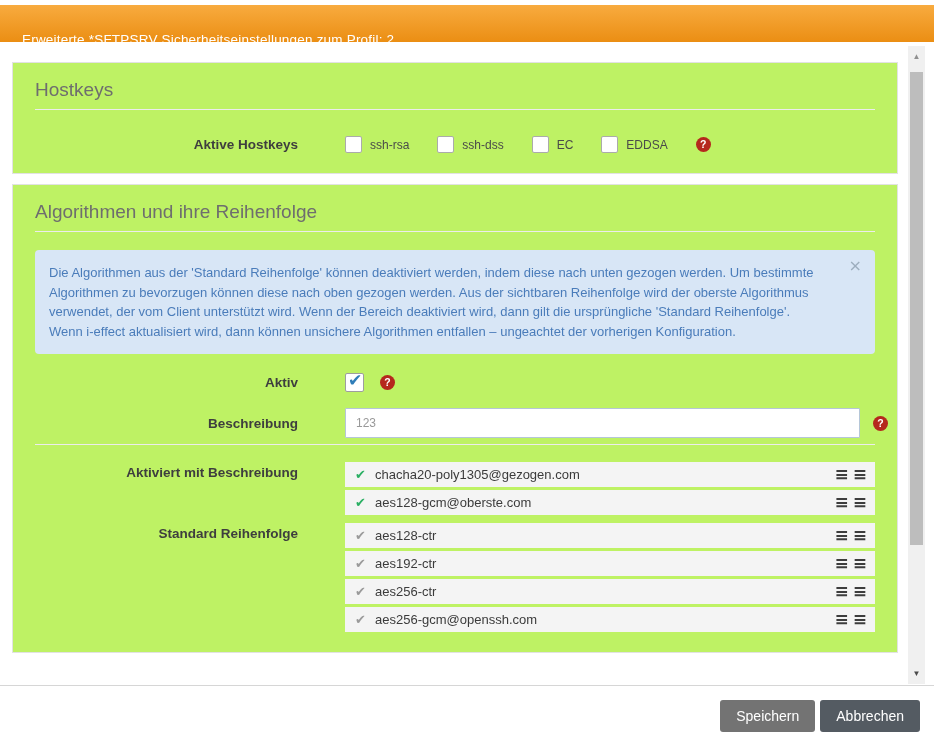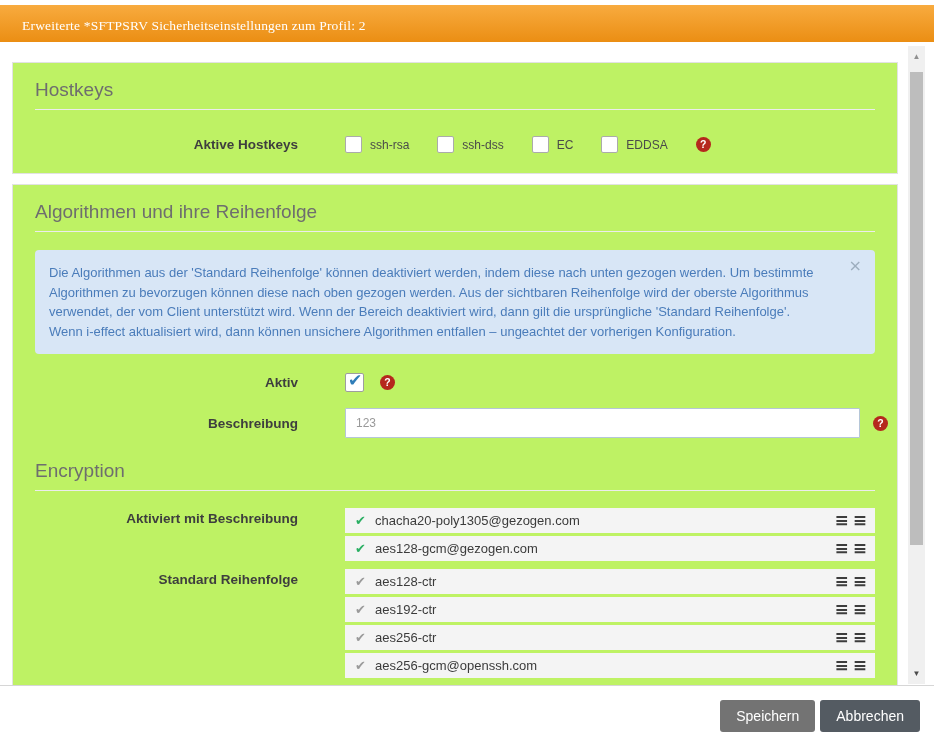--- a/index.html
+++ b/index.html
@@ -10,23 +10,22 @@
     position:relative;
     overflow:hidden;
     color:#444;
   }
   .icon-font { font-family:"DejaVu Sans", sans-serif; }
 
   
   .modal-header {
     position:absolute; top:5px; left:0; right:0; height:42px;
     background:linear-gradient(to bottom,#f8ab3f,#e98a0d);
-    display:flex; align-items:center;
+    display:flex; align-items:flex-end;
     padding:0 22px;
-    font-family:Liberation Serif, serif;
   }
   .modal-header .title { color:#fff; font-size:13.5px; letter-spacing:.2px; }
 
   
   .modal-body {
     position:absolute; top:42px; left:0; right:0; height:644px;
     background:#fff; overflow:hidden;
     padding:20px 36px 0 12px;
     border-bottom:1px solid #d6d6d6;
   }
@@ -190,37 +189,36 @@
     </div>
 
     <div class="form-row" style="margin-top:16px; align-items:center;">
       <div class="row-label" style="padding-top:0;">Beschreibung</div>
       <div class="row-control">
         <input type="text" class="text-input" value="123" style="">
         <span class="help" style="margin-left:13px;">?</span>
       </div>
     </div>
 
-    <div class="section-h" style="margin-top:20px;">Encryption</div>
     <hr class="divider">
 
     <div class="form-row" style="margin-top:17px;">
       <div class="row-label">Aktiviert mit Beschreibung</div>
       <div class="row-control algo-group">
         <div class="algo-row">
           <span class="check green">✔</span>
           <span class="algo-name">chacha20-poly1305@gezogen.com</span>
           <span class="drag-icons">
               <span class="drag-icon">≡</span>
               <span class="drag-icon">≡</span>
             </span>
         </div>
         <div class="algo-row">
           <span class="check green">✔</span>
-          <span class="algo-name">aes128-gcm@gezogen.com</span>
+          <span class="algo-name">aes128-gcm@oberste.com</span>
           <span class="drag-icons">
               <span class="drag-icon">≡</span>
               <span class="drag-icon">≡</span>
             </span>
         </div>
       </div>
     </div>
 
     <div class="form-row" style="margin-top:8px;">
       <div class="row-label">Standard Reihenfolge</div>

